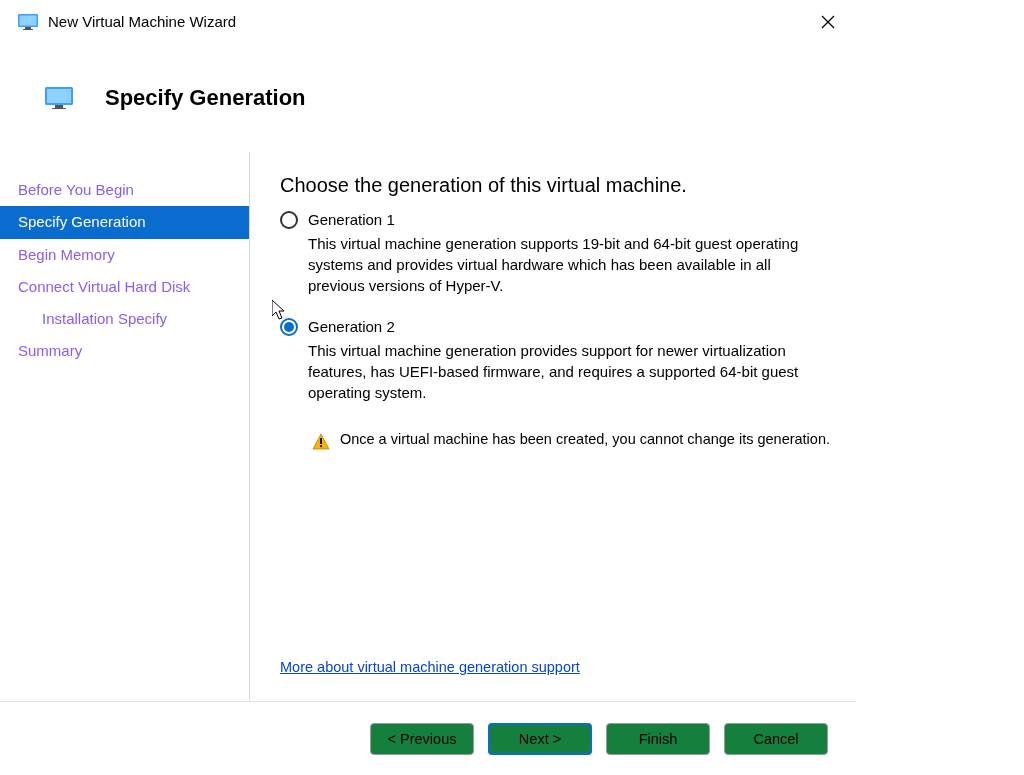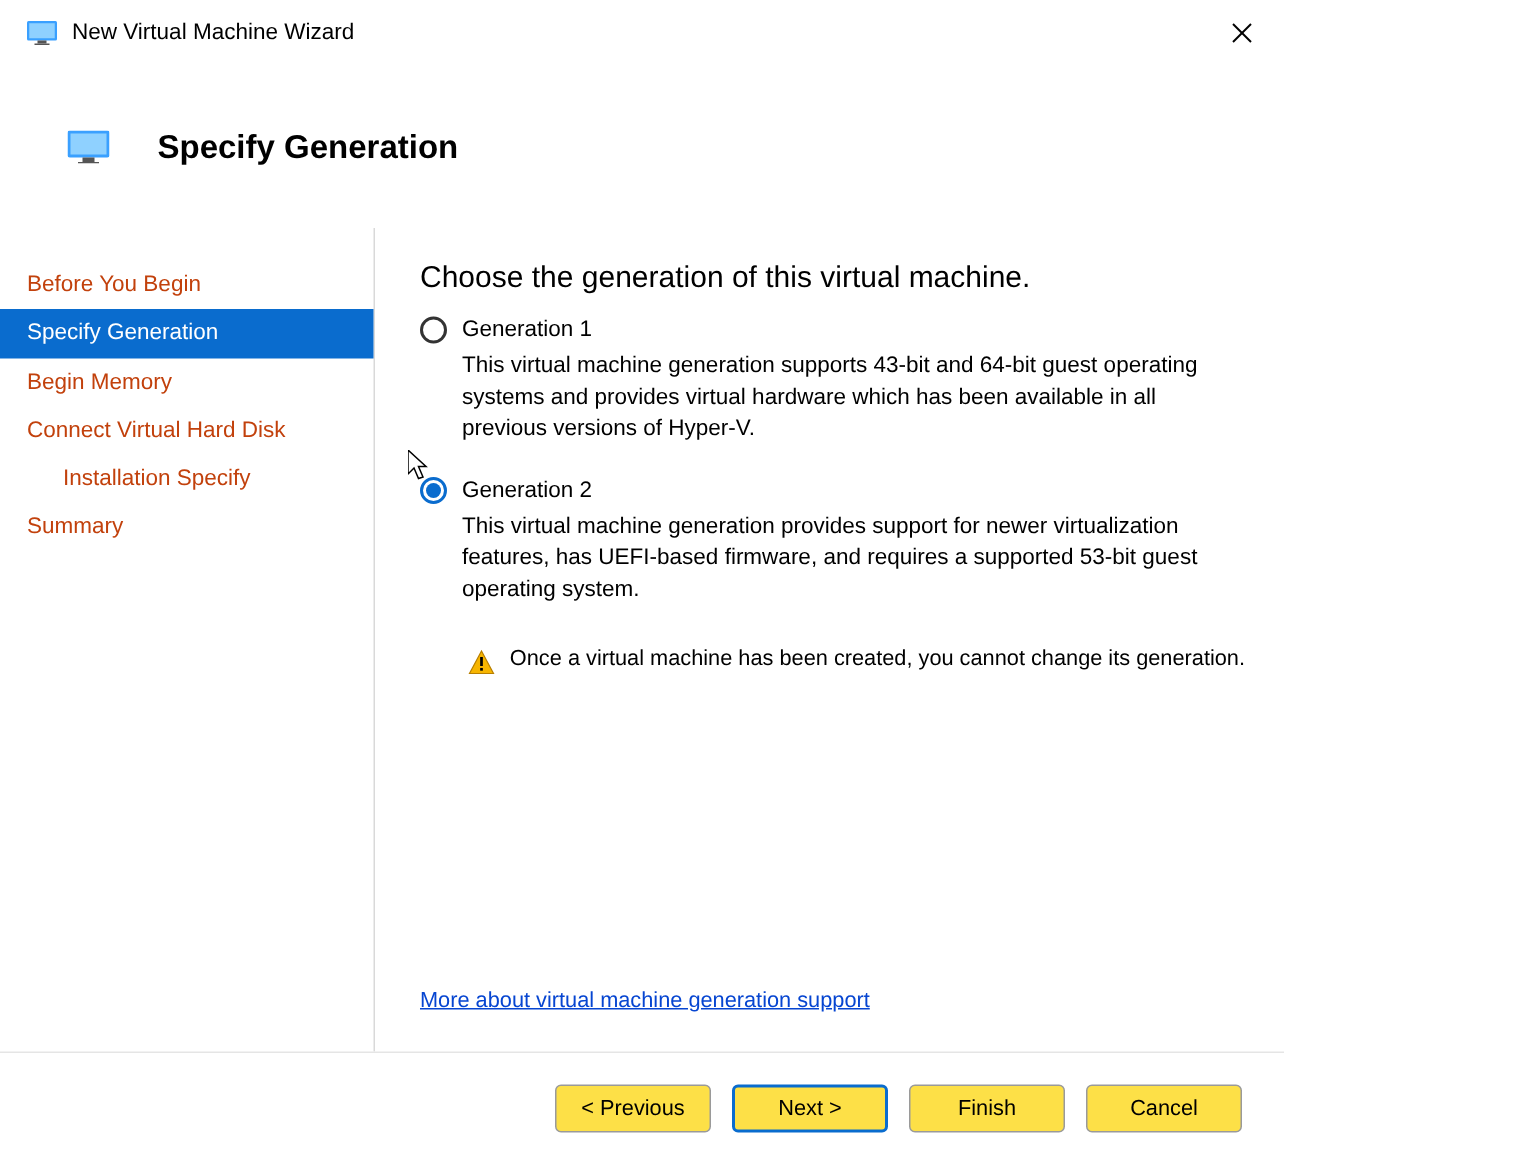--- a/index.html
+++ b/index.html
@@ -71,21 +71,21 @@
     padding-right: 8px;
   }
   .sidebar {
     width: 250px;
     padding-top: 22px;
     border-right: 1px solid #d9d9d9;
   }
   .sidebar-item {
     padding: 6px 0 6px 18px;
     font-size: 15px;
-    color:#c2410c;
+    color:#8b5cf6;
     cursor: pointer;
     line-height: 1.35;
   }
   .sidebar-item.indent { padding-left: 42px; }
   .sidebar-item.selected {
     background: #0a6cce;
     color:#fff;
   }
 
   .content {
@@ -165,21 +165,21 @@
     justify-content:flex-end;
     gap: 14px;
     padding: 0 28px;
     border-top: 1px solid #e5e5e5;
   }
   .btn {
     min-width: 104px;
     height: 32px;
     border:1px solid #9a9a9a;
     border-radius:4px;
-    background:#fde047;
+    background:#15803d;
     font-size:14.5px;
     font-family:inherit;
     cursor:pointer;
     padding: 0 16px;
   }
   .btn.default {
     border:2px solid #0a6cce;
   }
 </style>
 </head>
@@ -228,29 +228,29 @@
     </div>
 
     <div class="content">
       <div class="intro">Choose the generation of this virtual machine.</div>
 
       <div class="opt">
         <div class="opt-row">
           <span class="radio"></span>
           <span class="opt-label">Generation 1</span>
         </div>
-        <div class="opt-desc">This virtual machine generation supports 43-bit and 64-bit guest operating systems and provides virtual hardware which has been available in all previous versions of Hyper-V.</div>
+        <div class="opt-desc">This virtual machine generation supports 19-bit and 64-bit guest operating systems and provides virtual hardware which has been available in all previous versions of Hyper-V.</div>
       </div>
 
       <div class="opt">
         <div class="opt-row">
           <span class="radio checked"></span>
           <span class="opt-label">Generation 2</span>
         </div>
-        <div class="opt-desc">This virtual machine generation provides support for newer virtualization features, has UEFI-based firmware, and requires a supported 53-bit guest operating system.</div>
+        <div class="opt-desc">This virtual machine generation provides support for newer virtualization features, has UEFI-based firmware, and requires a supported 64-bit guest operating system.</div>
       </div>
 
       <div class="warning-row">
         <span class="warn-icon">
           <svg viewBox="0 0 18 18">
             <polygon points="9,1 17,16 1,16" fill="#f7b500" stroke="#b87f00" stroke-width="0.8"></polygon>
             <rect x="8.1" y="5" width="1.8" height="6" fill="#000"></rect>
             <rect x="8.1" y="12.3" width="1.8" height="1.8" fill="#000"></rect>
           </svg>
         </span>

